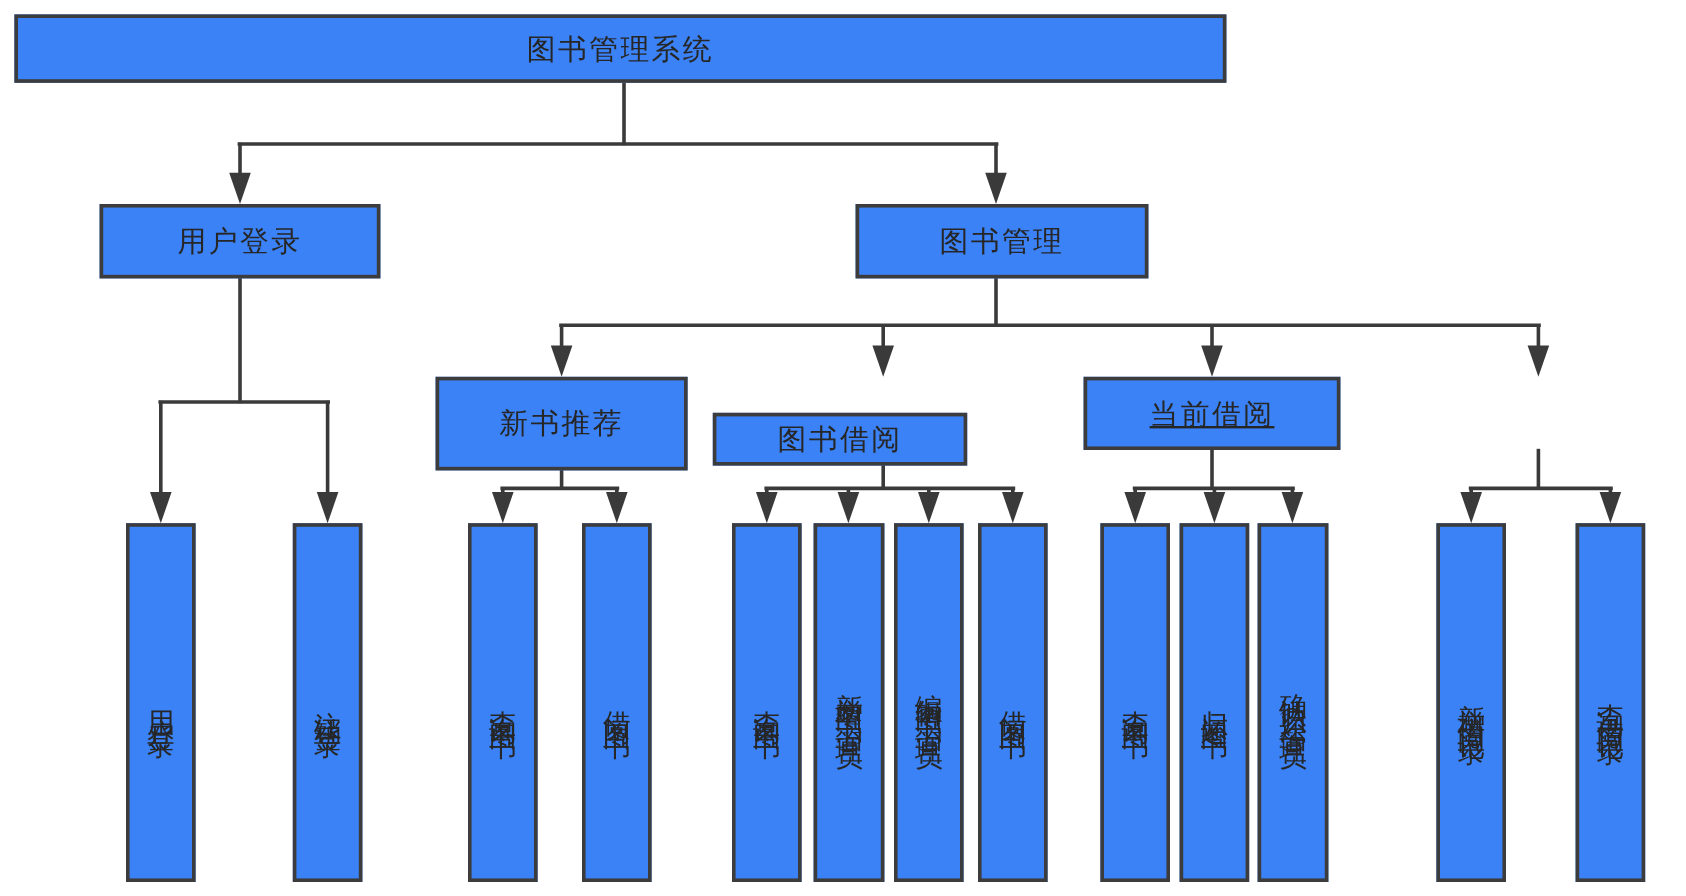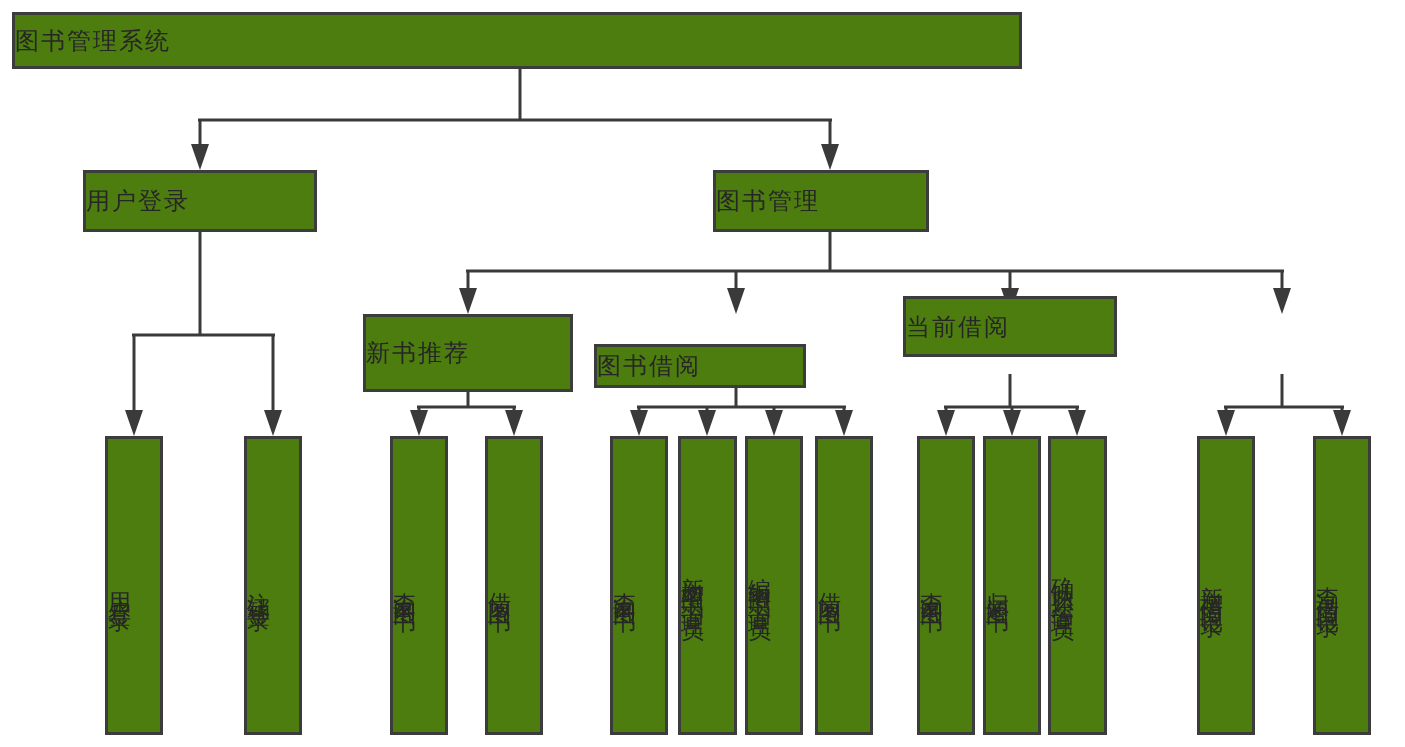--- a/index.html
+++ b/index.html
@@ -8,22 +8,22 @@
     background:var(--background,#ffffff);
     font-family:"Liberation Sans","DejaVu Sans",sans-serif;
     overflow:hidden;
   }
   .wires { position:absolute; left:0; top:0; z-index:1; }
   .wires .c { stroke:var(--line,#3a3a3a); stroke-width:3; fill:none; }
   .wires .ah { fill:var(--line,#3a3a3a); stroke:none; }
   .node {
     position:absolute; box-sizing:border-box; z-index:2;
     border:3px solid var(--box-border,#3c3c3c);
-    background:#4d7c0f; color:var(--text,#262626);
-    display:flex; align-items:center; justify-content:flex-start;
+    background:#3b82f6; color:var(--text,#262626);
+    display:flex; align-items:center; justify-content:center;
   }
   .node.h { font-size:24px; letter-spacing:2px; }
   .node.leaf { width:58px; top:436px; height:299px; }
   .node.leaf .vtext {
     writing-mode:vertical-rl; text-orientation:mixed;
     font-size:23px; line-height:1; letter-spacing:6px;
   }
   .watermark {
     position:absolute; z-index:6; top:712px; right:3px;
     color:var(--watermark,#b7b4b4); font-size:23px; letter-spacing:1px;
@@ -111,31 +111,31 @@
     </g>
   </svg>
 
   <div class="node h" style="left:12px; top:12px; width:1010px; height:57px;">
     <span>图书管理系统</span>
   </div>
 
   <div class="node h" style="left:83px; top:170px; width:234px; height:62px;">
     <span>用户登录</span>
   </div>
-  <div class="node h" style="left:713px; top:170px; width:216px; height:62px;">
+  <div class="node h" style="left:713px; top:170px; width:244px; height:62px;">
     <span>图书管理</span>
   </div>
 
   <div class="node h" style="left:363px; top:314px; width:210px; height:78px;">
     <span>新书推荐</span>
   </div>
   <div class="node h" style="left:594px; top:314px; width:212px; height:44px;margin-top:30px;">
     <span>图书借阅</span>
   </div>
-  <div class="node h" style="left:903px; top:296px; width:214px; height:61px;">
+  <div class="node h" style="left:903px; top:314px; width:214px; height:61px;text-decoration:underline;">
     <span>当前借阅</span>
   </div>
 
   <div class="node leaf" style="left:105px;">
     <span class="vtext">用户登录</span>
   </div>
   <div class="node leaf" style="left:244px;">
     <span class="vtext">注销登录</span>
   </div>
 

